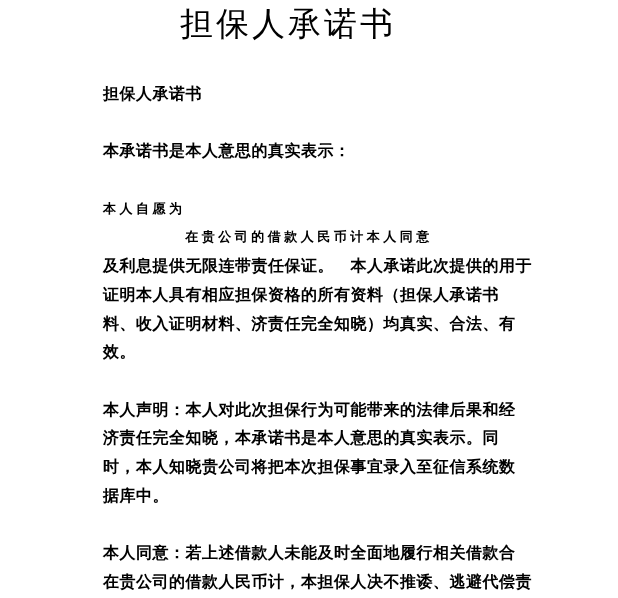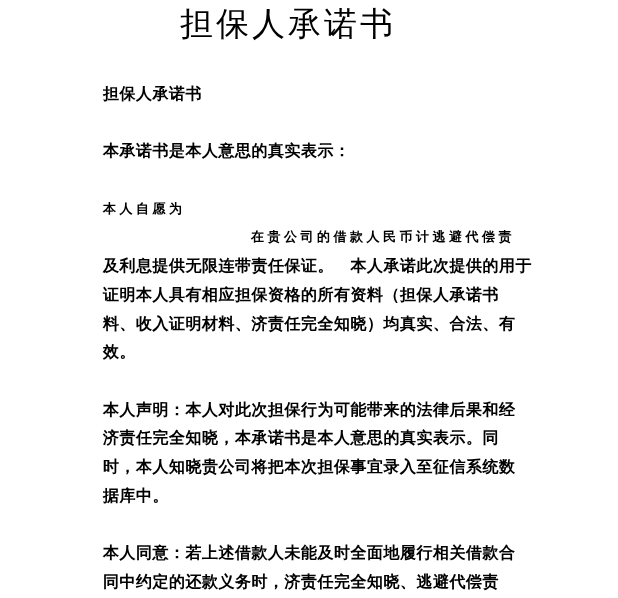--- a/index.html
+++ b/index.html
@@ -38,21 +38,21 @@
   }
   .line.blank {
     
   }
   .line.large {
     font-size: 13px;
     letter-spacing: 3.5px;
   }
   .amount-line {
     display: flex;
-    justify-content: flex-end;
+    justify-content: center;
     align-items: baseline;
   }
 </style>
 </head>
 <body>
 
 <div class="page">
 
   <div class="doc-title">担保人承诺书</div>
 
@@ -63,34 +63,34 @@
     <div class="line blank"></div>
 
     <div class="line">本承诺书是本人意思的真实表示：</div>
 
     <div class="line blank"></div>
 
     <div class="line large">本人自愿为</div>
 
     <div class="line large amount-line">
       <span>在贵公司的借款人民币计</span>
-      <span>逃避代偿责</span>
+      <span>本人同意</span>
     </div>
 
     <div class="line">及利息提供无限连带责任保证。　本人承诺此次提供的用于</div>
     <div class="line">证明本人具有相应担保资格的所有资料（担保人承诺书</div>
     <div class="line">料、收入证明材料、济责任完全知晓）均真实、合法、有</div>
     <div class="line">效。</div>
 
     <div class="line blank"></div>
 
     <div class="line">本人声明：本人对此次担保行为可能带来的法律后果和经</div>
     <div class="line">济责任完全知晓，本承诺书是本人意思的真实表示。同</div>
     <div class="line">时，本人知晓贵公司将把本次担保事宜录入至征信系统数</div>
     <div class="line">据库中。</div>
 
     <div class="line blank"></div>
 
     <div class="line">本人同意：若上述借款人未能及时全面地履行相关借款合</div>
-    <div class="line">同中约定的还款义务时，济责任完全知晓、逃避代偿责</div>
+    <div class="line">在贵公司的借款人民币计，本担保人决不推诿、逃避代偿责</div>
 
   </div>
 </div>
 
 </body></html>

